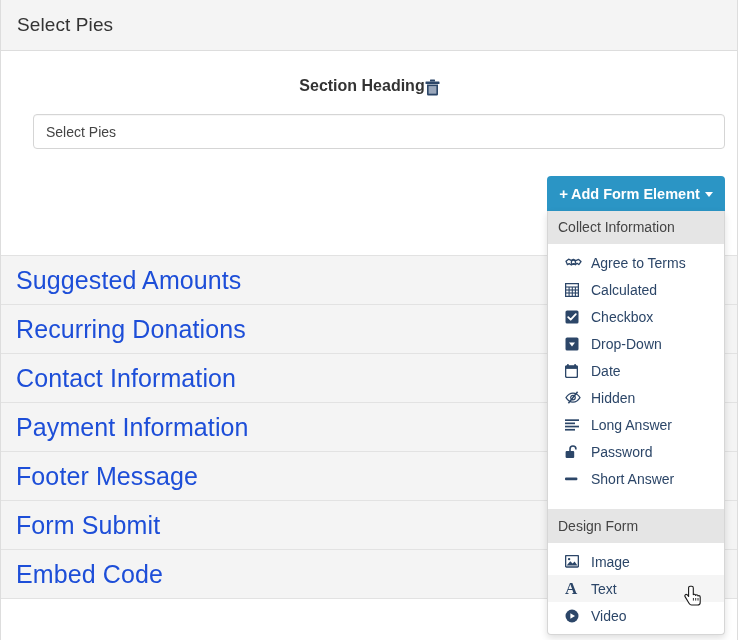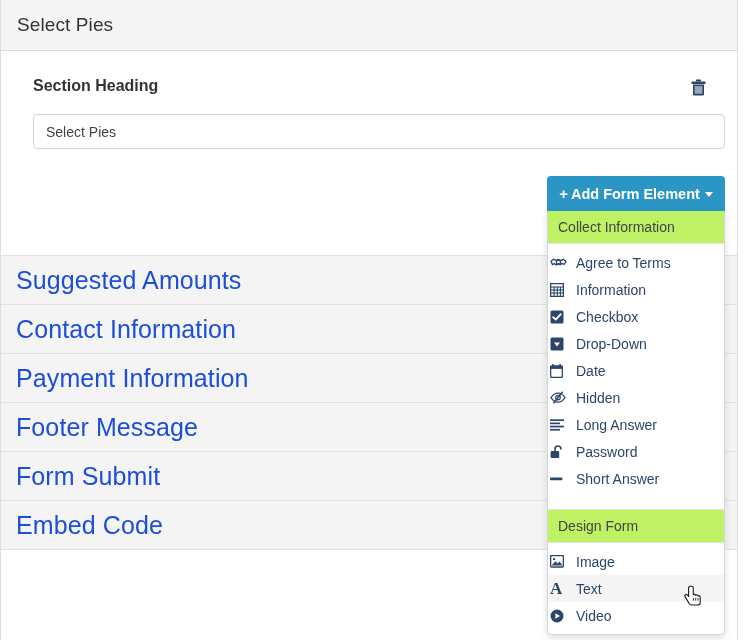--- a/index.html
+++ b/index.html
@@ -47,21 +47,21 @@
   .section-panel {
     position: relative;
     background: #ffffff;
     padding: 26px 30px 0 32px;
     box-sizing: border-box;
     height: 204px;
   }
   .section-label-row {
     display: flex;
     align-items: flex-start;
-    justify-content: space-between;
+    justify-content: center;
   }
   .section-label {
     font-size: 16px;
     font-weight: bold;
     color: #333333;
   }
   .trash-btn {
     background: none;
     border: none;
     padding: 0;
@@ -152,35 +152,35 @@
     width: 178px;
     background: #ffffff;
     border: 1px solid #d6d6d6;
     border-top: none;
     border-radius: 0 0 4px 4px;
     box-shadow: 0 3px 7px rgba(0,0,0,0.13);
     padding-bottom: 5px;
     box-sizing: border-box;
   }
   .dropdown-group-header {
-    background: #bef264;
+    background: #e5e5e5;
     border-bottom: 1px solid #e5e5e5;
     font-size: 14px;
     color: #444444;
     padding: 8px 0 8px 10px;
   }
   .dropdown-group-header.secondary {
     border-top: 1px solid #e5e5e5;
     margin-top: 17px;
   }
   .dropdown-item {
     display: flex;
     align-items: center;
     height: 27px;
-    padding-left: 2px;
+    padding-left: 17px;
     font-size: 14px;
     color: #2c4668;
     cursor: pointer;
     box-sizing: border-box;
   }
   .dropdown-item.first-of-group { margin-top: 5px; }
   .dropdown-item.hovered { background: #f5f5f5; }
   .dropdown-item .mi {
     width: 17px;
     min-width: 17px;
@@ -233,20 +233,23 @@
       </button>
     </div>
     <input class="heading-input" type="text" value="Select Pies" style="">
   </div>
 
   <div class="collapsed-list">
     <div class="collapsed-row">
       <span class="collapsed-row-label">Suggested Amounts</span>
     </div>
     <div class="collapsed-row">
+      <span class="collapsed-row-label">Recurring Donations</span>
+    </div>
+    <div class="collapsed-row">
       <span class="collapsed-row-label">Contact Information</span>
     </div>
     <div class="collapsed-row">
       <span class="collapsed-row-label">Payment Information</span>
     </div>
     <div class="collapsed-row">
       <span class="collapsed-row-label">Footer Message</span>
     </div>
     <div class="collapsed-row">
       <span class="collapsed-row-label">Form Submit</span>
@@ -278,21 +281,21 @@
           <svg width="14" height="14" viewBox="0 0 14 14" xmlns="http://www.w3.org/2000/svg">
             <rect x="0.6" y="0.6" width="12.8" height="12.8" fill="none" stroke="#2c4668" stroke-width="1.3"></rect>
             <line x1="0.6" y1="4" x2="13.4" y2="4" stroke="#2c4668" stroke-width="1.1"></line>
             <line x1="0.6" y1="7" x2="13.4" y2="7" stroke="#2c4668" stroke-width="1.1"></line>
             <line x1="0.6" y1="10" x2="13.4" y2="10" stroke="#2c4668" stroke-width="1.1"></line>
             <line x1="4.1" y1="4" x2="4.1" y2="13.4" stroke="#2c4668" stroke-width="1.1"></line>
             <line x1="7.3" y1="4" x2="7.3" y2="13.4" stroke="#2c4668" stroke-width="1.1"></line>
             <line x1="10.4" y1="4" x2="10.4" y2="13.4" stroke="#2c4668" stroke-width="1.1"></line>
           </svg>
         </span>
-        <span class="mlabel">Information</span>
+        <span class="mlabel">Calculated</span>
       </div>
 
       <div class="dropdown-item">
         <span class="mi">
           <svg width="14" height="14" viewBox="0 0 14 14" xmlns="http://www.w3.org/2000/svg">
             <rect x="0.5" y="0.5" width="13" height="13" rx="1.6" fill="#2c4668"></rect>
             <path d="M3.2 7.1 L5.7 9.7 L10.8 4.2" fill="none" stroke="#ffffff" stroke-width="1.8" stroke-linecap="round" stroke-linejoin="round"></path>
           </svg>
         </span>
         <span class="mlabel">Checkbox</span>

